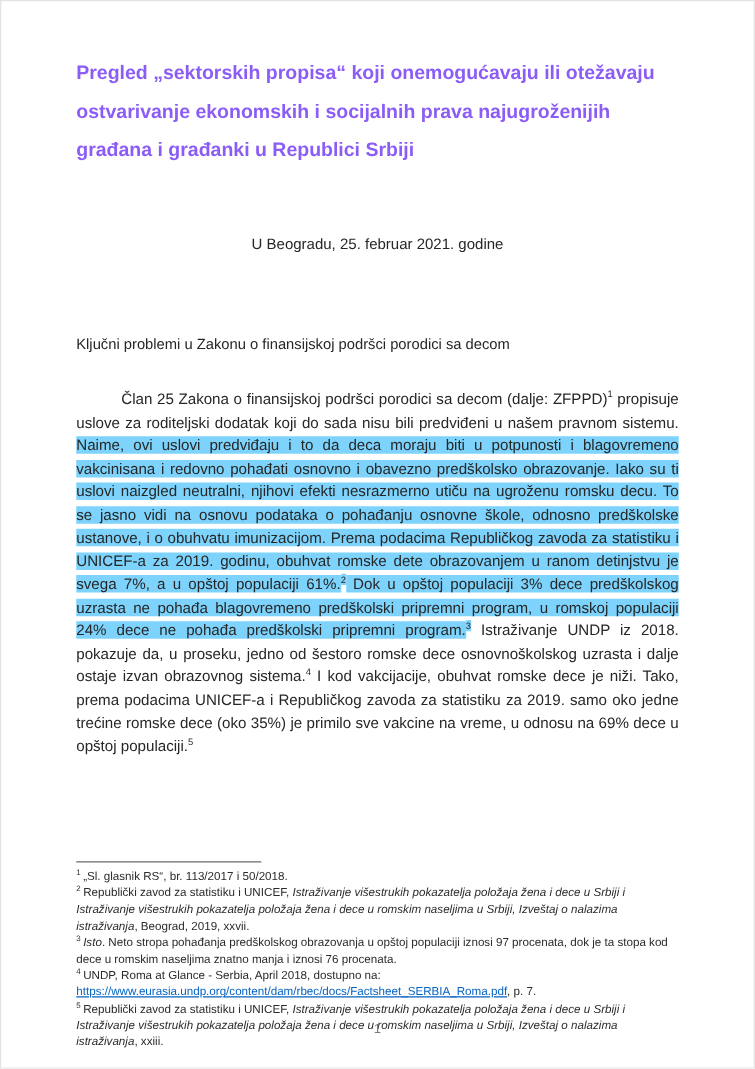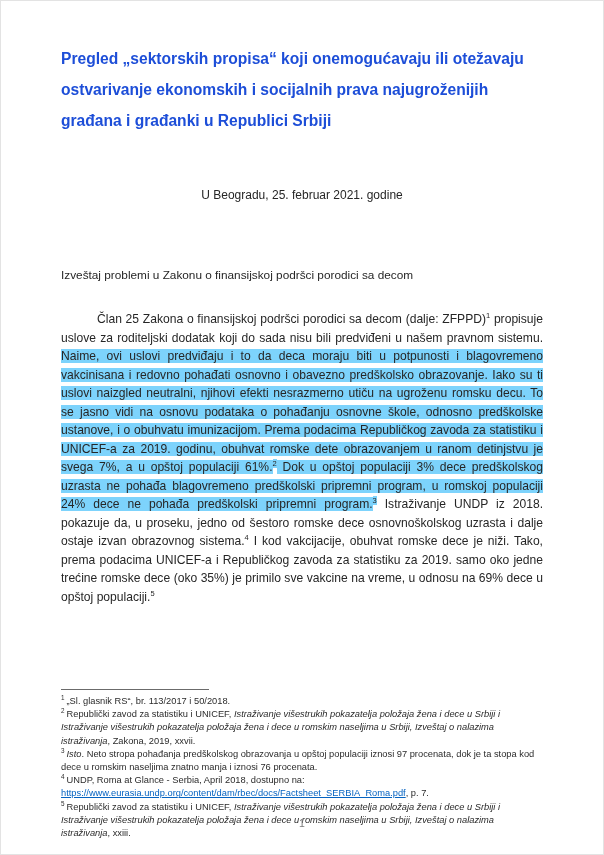--- a/index.html
+++ b/index.html
@@ -13,21 +13,21 @@
     padding:42px 60px 0 60px;
     font-family:"Liberation Sans","DejaVu Sans",sans-serif;
     color:#262626;
     overflow:hidden;
   }
   .title {
     margin:0;
     font-size:15.6px;
     font-weight:bold;
     line-height:31px;
-    color:#1d4ed8;
+    color:#8b5cf6;
   }
   .date-line {
     margin-top:50px;
     text-align:center;
     font-size:12px;
     line-height:18px;
   }
   .section-heading {
     margin-top:62px;
     font-size:11.8px;
@@ -85,30 +85,30 @@
 </style>
 </head>
 <body>
 
 <div class="page">
 
   <h1 class="title">Pregled „sektorskih propisa“ koji onemogućavaju ili otežavaju ostvarivanje ekonomskih i socijalnih prava najugroženijih građana i građanki u Republici Srbiji</h1>
 
   <div class="date-line">U Beogradu, 25. februar 2021. godine</div>
 
-  <div class="section-heading">Izveštaj problemi u Zakonu o finansijskoj podršci porodici sa decom</div>
+  <div class="section-heading">Ključni problemi u Zakonu o finansijskoj podršci porodici sa decom</div>
 
   <p class="para-main"><span>Član 25 Zakona o finansijskoj podršci porodici sa decom (dalje: ZFPPD)</span><span class="seg-sup">1</span><span>  propisuje uslove za roditeljski dodatak koji do sada nisu bili predviđeni u našem pravnom sistemu. </span><span class="seg-highlight">Naime, ovi uslovi predviđaju i to da deca moraju biti u potpunosti i blagovremeno vakcinisana i redovno pohađati osnovno i obavezno predškolsko obrazovanje. Iako su ti uslovi naizgled neutralni, njihovi efekti nesrazmerno utiču na ugroženu romsku decu. To se jasno vidi na osnovu podataka o pohađanju osnovne škole, odnosno predškolske ustanove, i o obuhvatu imunizacijom. Prema podacima Republičkog zavoda za statistiku i UNICEF-a za 2019. godinu, obuhvat romske dete obrazovanjem u ranom detinjstvu je svega 7%, a u opštoj populaciji 61%.</span><span class="seg-sup seg-highlight">2</span><span class="seg-highlight"> Dok u opštoj populaciji 3% dece predškolskog uzrasta ne pohađa blagovremeno predškolski pripremni program, u romskoj populaciji 24% dece ne pohađa predškolski pripremni program.</span><span class="seg-sup seg-highlight">3</span><span> Istraživanje UNDP iz 2018. pokazuje da, u proseku, jedno od šestoro romske dece osnovnoškolskog uzrasta i dalje ostaje izvan obrazovnog sistema.</span><span class="seg-sup">4</span><span> I kod vakcijacije, obuhvat romske dece je niži. Tako, prema podacima UNICEF-a i Republičkog zavoda za statistiku za 2019. samo oko jedne trećine romske dece (oko 35%) je primilo sve vakcine na vreme, u odnosu na 69% dece u opštoj populaciji.</span><span class="seg-sup">5</span></p>
 
 
 
   <div class="footnote-area">
     <div class="fn-rule"></div>
     <div class="footnote"><span class="fn-num">1</span><span><span>„Sl. glasnik RS“, br. 113/2017 i 50/2018.</span></span></div>
-    <div class="footnote"><span class="fn-num">2</span><span><span>Republički zavod za statistiku i UNICEF, </span><span class="seg-italic">Istraživanje višestrukih pokazatelja položaja žena i dece u Srbiji i Istraživanje višestrukih pokazatelja položaja žena i dece u romskim naseljima u Srbiji, Izveštaj o nalazima istraživanja</span><span>, Zakona, 2019, xxvii.</span></span></div>
+    <div class="footnote"><span class="fn-num">2</span><span><span>Republički zavod za statistiku i UNICEF, </span><span class="seg-italic">Istraživanje višestrukih pokazatelja položaja žena i dece u Srbiji i Istraživanje višestrukih pokazatelja položaja žena i dece u romskim naseljima u Srbiji, Izveštaj o nalazima istraživanja</span><span>, Beograd, 2019, xxvii.</span></span></div>
     <div class="footnote"><span class="fn-num">3</span><span><span class="seg-italic">Isto</span><span>. Neto stropa pohađanja predškolskog obrazovanja u opštoj populaciji iznosi 97 procenata, dok je ta stopa kod dece u romskim naseljima znatno manja i iznosi 76 procenata.</span></span></div>
     <div class="footnote"><span class="fn-num">4</span><span><span>UNDP, Roma at Glance - Serbia, April 2018, dostupno na:</span><br><a class="seg-link" href="#">https://www.eurasia.undp.org/content/dam/rbec/docs/Factsheet_SERBIA_Roma.pdf</a><span>,  p. 7.</span></span></div>
     <div class="footnote"><span class="fn-num">5</span><span><span>Republički zavod za statistiku i UNICEF, </span><span class="seg-italic">Istraživanje višestrukih pokazatelja položaja žena i dece u Srbiji i Istraživanje višestrukih pokazatelja položaja žena i dece u romskim naseljima u Srbiji, Izveštaj o nalazima istraživanja</span><span>, xxiii.</span></span></div>
   </div>
 
   <div class="page-number">1</div>
 
 </div>
 
 </body></html>

